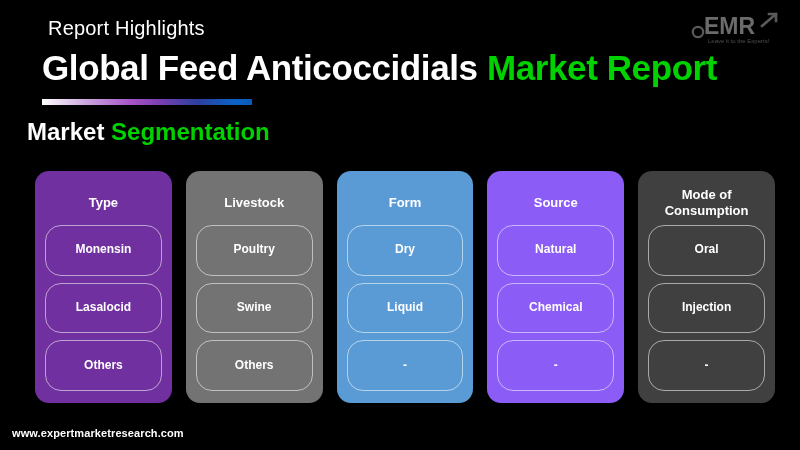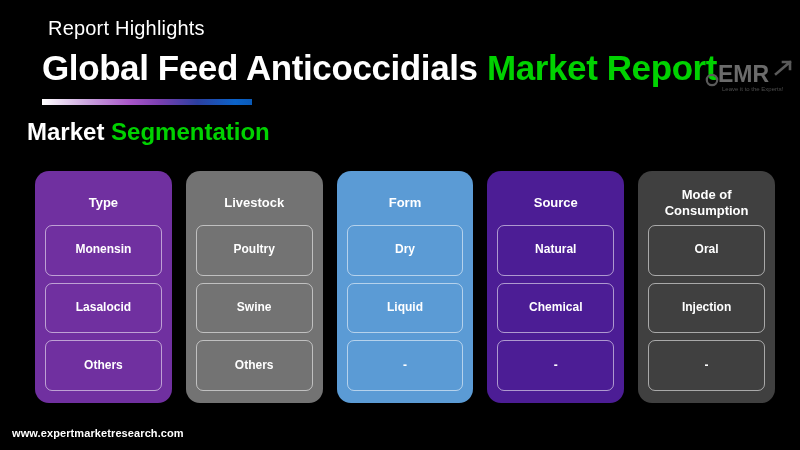--- a/index.html
+++ b/index.html
@@ -62,25 +62,24 @@
     font-weight: bold;
     line-height: 1.2;
     white-space: nowrap;
   }
   .subhead .w { color: #ffffff; }
   .subhead .g { color: #00d200; }
 
   
   .logo {
     position: absolute;
-    right: 4px;
+    right: 18px;
     top: 6px;
     width: 92px;
     height: 42px;
-    margin-top: 48px;
   }
   .logo svg { display: block; }
 
   
   .cards {
     position: absolute;
     left: 35px;
     top: 171px;
     width: 740px;
     height: 232px;
@@ -113,21 +112,21 @@
     flex: 1 1 auto;
     display: flex;
     flex-direction: column;
     justify-content: space-between;
     gap: 7px;
     padding-bottom: 2px;
   }
   .chip {
     flex: 1 1 0;
     border: 1px solid rgba(255,255,255,0.55);
-    border-radius: 7px;
+    border-radius: 16px;
     color: #ffffff;
     font-size: 12px;
     font-weight: bold;
     display: flex;
     align-items: center;
     justify-content: center;
     text-align: center;
     line-height: 1.15;
     padding: 0 4px;
     box-sizing: border-box;
@@ -192,21 +191,21 @@
 
     <div class="card" style="background:#5b9bd5">
       <div class="card-title">Form</div>
       <div class="chips">
         <div class="chip">Dry</div>
         <div class="chip">Liquid</div>
         <div class="chip">-</div>
       </div>
     </div>
 
-    <div class="card" style="background:#4c1d95">
+    <div class="card" style="background:#8b5cf6">
       <div class="card-title">Source</div>
       <div class="chips">
         <div class="chip">Natural</div>
         <div class="chip">Chemical</div>
         <div class="chip">-</div>
       </div>
     </div>
 
     <div class="card" style="background:#404040">
       <div class="card-title">Mode of Consumption</div>

